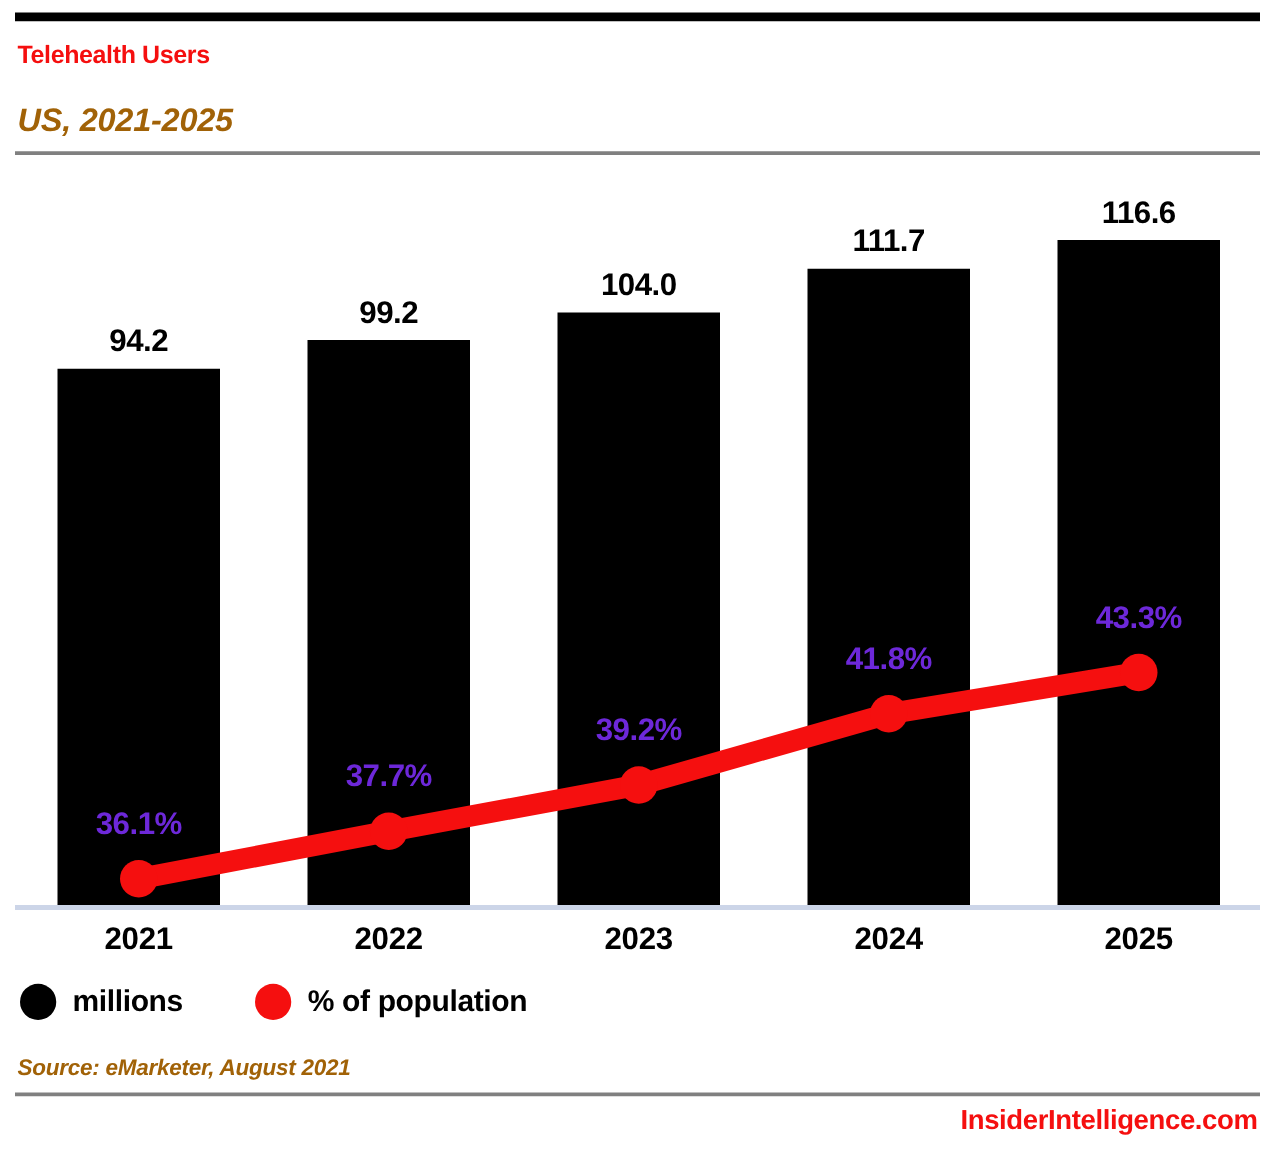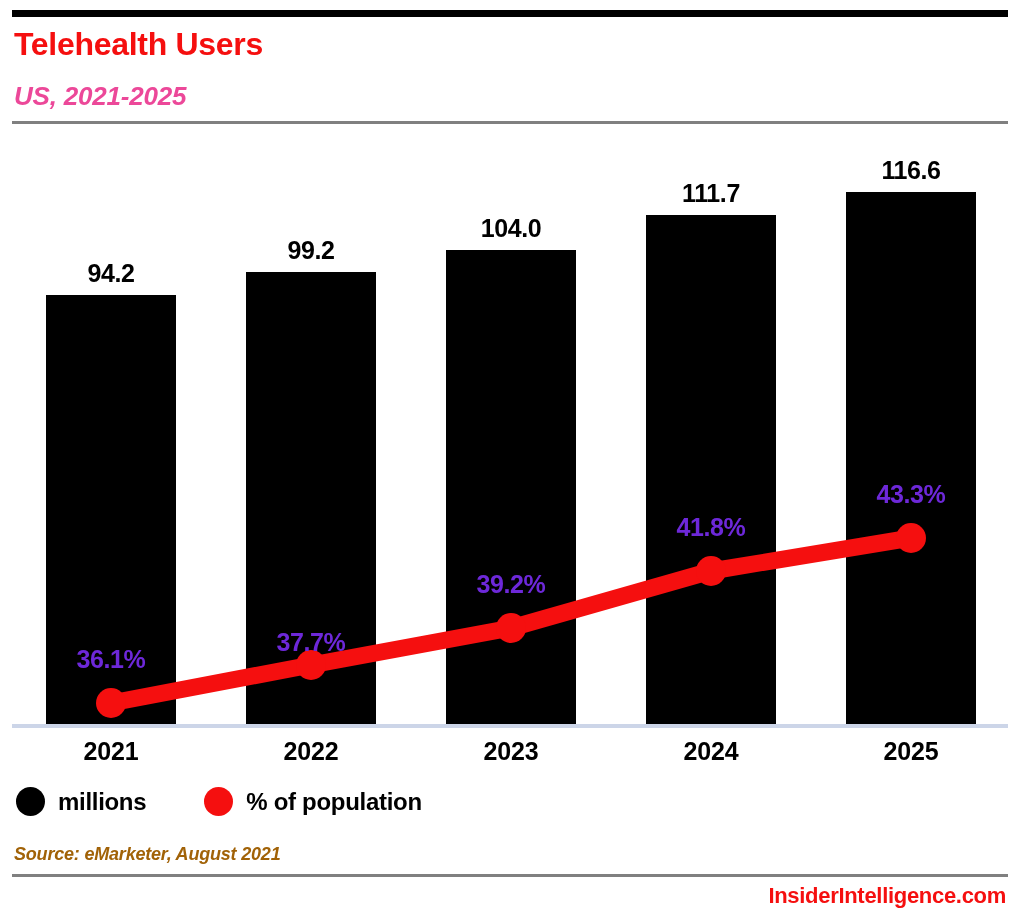--- a/index.html
+++ b/index.html
@@ -16,30 +16,30 @@
   }
 
   
   .top-rule {
     position: absolute; left: 12px; top: 10px;
     width: 996px; height: 7px;
     background: #000000;
   }
   .chart-title {
     position: absolute; left: 14px; top: 26px;
-    font-size: 32px; font-weight: bold;
+    font-size: 20px; font-weight: bold;
     color: #f50f0f;
     letter-spacing: -0.3px;
     line-height: 36px;
     white-space: nowrap;
   }
   .chart-subtitle {
     position: absolute; left: 14px; top: 80px;
     font-size: 26px; font-weight: bold; font-style: italic;
-    color: #ec4899;
+    color: #a16207;
     letter-spacing: -0.2px;
     line-height: 32px;
     white-space: nowrap;
   }
   .header-rule {
     position: absolute; left: 12px; top: 121px;
     width: 996px; height: 3px;
     background: #808080;
   }
 
@@ -171,21 +171,21 @@
         <circle cx="111" cy="703" r="15" fill="#f50f0f"></circle>
         <circle cx="311" cy="665" r="15" fill="#f50f0f"></circle>
         <circle cx="511" cy="628" r="15" fill="#f50f0f"></circle>
         <circle cx="711" cy="571" r="15" fill="#f50f0f"></circle>
         <circle cx="911" cy="538" r="15" fill="#f50f0f"></circle>
       </g>
   </svg>
 
   <div id="pct-labels">
       <div class="pct-label" style="left: 31px; top: 645px;">36.1%</div>
-      <div class="pct-label" style="left: 231px; top: 628px; text-align: center;">37.7%</div>
+      <div class="pct-label" style="left: 231px; top: 607px; text-align: center;">37.7%</div>
       <div class="pct-label" style="left: 431px; top: 570px;">39.2%</div>
       <div class="pct-label" style="left: 631px; top: 513px;">41.8%</div>
       <div class="pct-label" style="left: 831px; top: 480px;">43.3%</div>
     </div>
   <div id="xticks">
       <div class="xtick" style="left: 46px;">2021</div>
       <div class="xtick" style="left: 246px;">2022</div>
       <div class="xtick" style="left: 446px;">2023</div>
       <div class="xtick" style="left: 646px;">2024</div>
       <div class="xtick" style="left: 846px;">2025</div>

